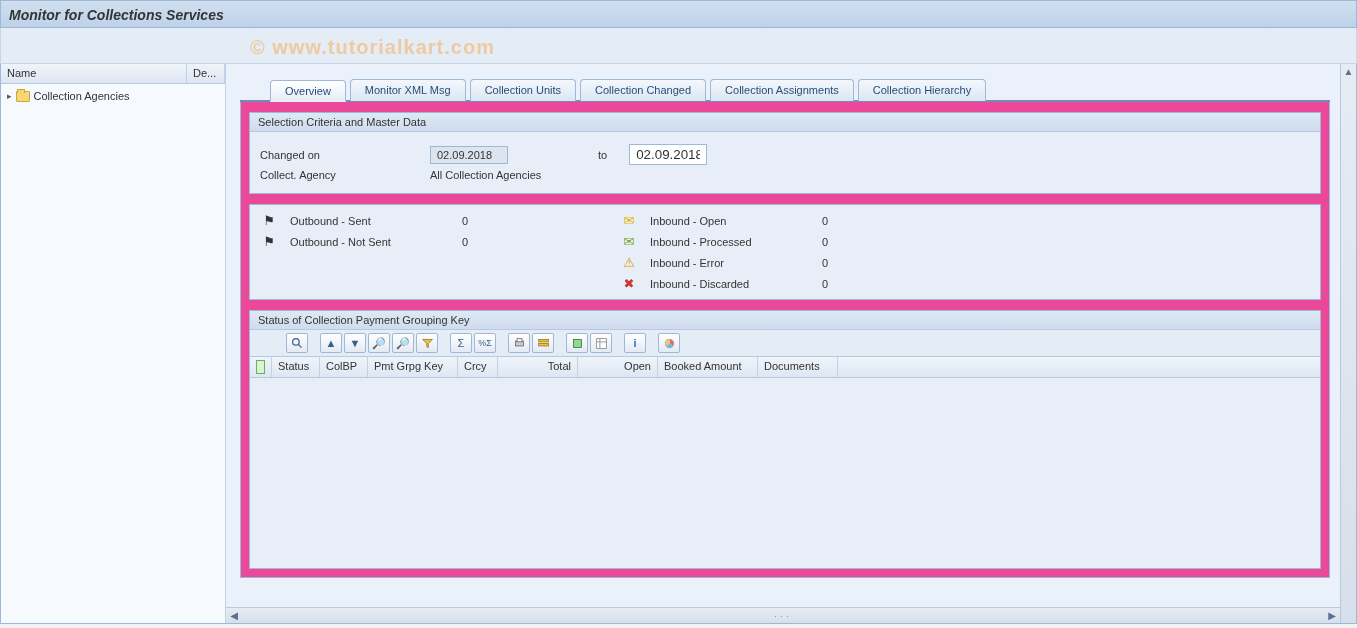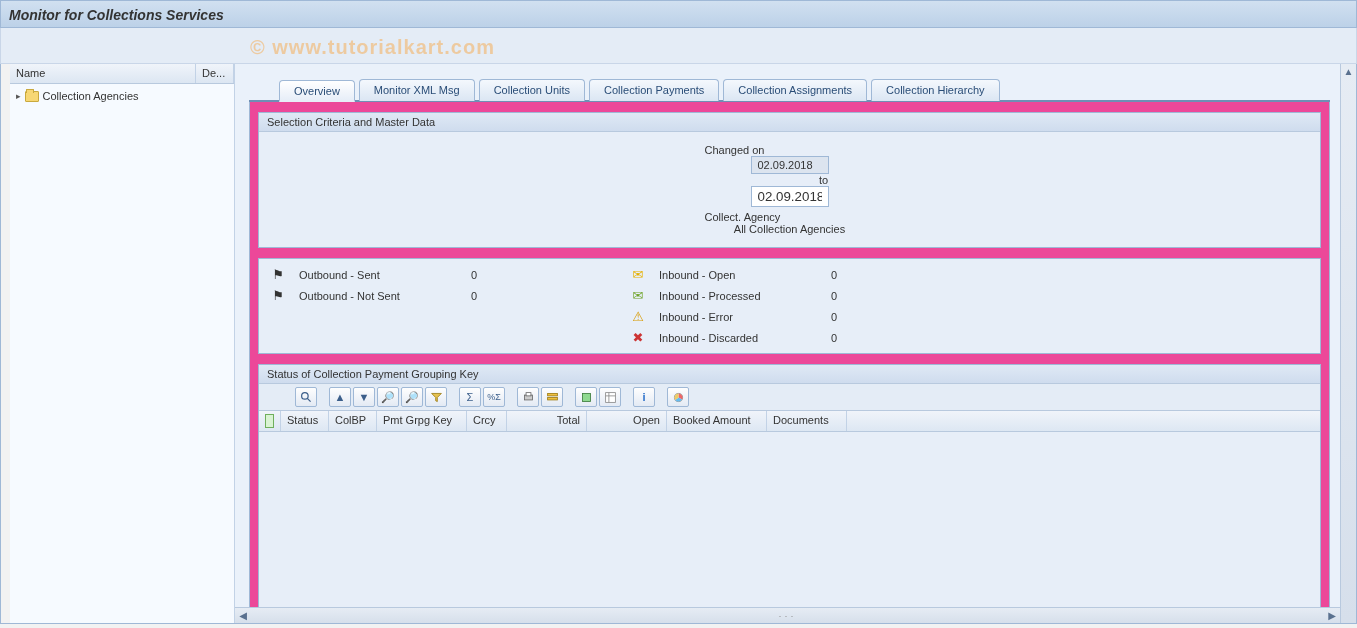--- a/index.html
+++ b/index.html
@@ -40,21 +40,20 @@
     font-weight: bold;
     letter-spacing: 1px;
     z-index: 50;
     pointer-events: none;
   }
   .main-area {
     display: flex;
     height: 560px;
     border: 1px solid #9fb8d6;
     border-top: none;
-    padding-left: 9px;
   }
   .side-panel {
     width: 225px;
     background: #f6faff;
     border-right: 1px solid #c2d2e6;
     display:flex;
     flex-direction:column;
   }
   .tree-header{
     display:flex;
@@ -138,21 +137,21 @@
   }
   .groupbox-title{
     background:linear-gradient(#dfe9f5,#cfdcee);
     border-bottom:1px solid #b8c9de;
     padding:3px 8px;
     color:#333;
   }
   .groupbox-body{
     padding:8px 10px;
   }
-  .row{display:flex;align-items:center;margin:4px 0;flex-direction:column;}
+  .row{display:flex;align-items:center;margin:4px 0;}
   .label{width:170px;color:#333;}
   .ro-field{
     background:#dce4ef;border:1px solid #9fb8d6;padding:2px 6px;min-width:78px;display:inline-block;text-align:left;color:#333;
   }
   .to-label{margin:0 22px;color:#333;}
   .text-input{
     background:#fff;border:1px solid #9fb8d6;padding:2px 6px;width:78px;color:#333;
   }
   .log-table{display:flex;}
   .log-col{display:flex;flex-direction:column;gap:6px;}
@@ -206,21 +205,21 @@
         <span>Collection Agencies</span>
       </div>
     </div>
   </div>
 
   <div class="content-panel">
     <div class="tabstrip">
       <div class="tab active">Overview</div>
       <div class="tab">Monitor XML Msg</div>
       <div class="tab">Collection Units</div>
-      <div class="tab">Collection Payments</div>
+      <div class="tab">Collection Changed</div>
       <div class="tab">Collection Assignments</div>
       <div class="tab">Collection Hierarchy</div>
     </div>
 
     <div class="tab-body">
 
       <div class="groupbox">
         <div class="groupbox-title">Selection Criteria and Master Data</div>
         <div class="groupbox-body">
           <div class="row">

